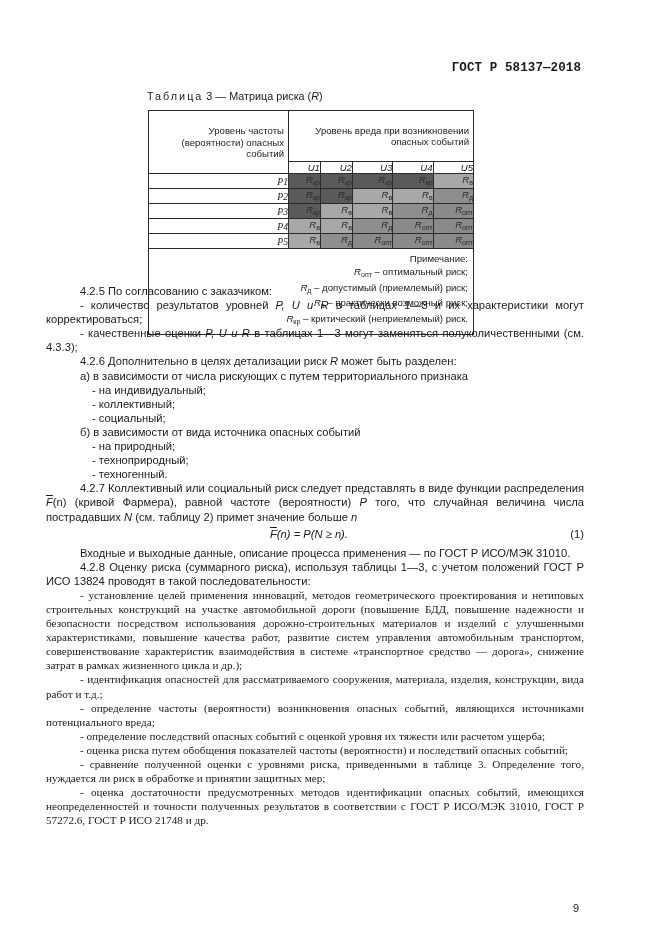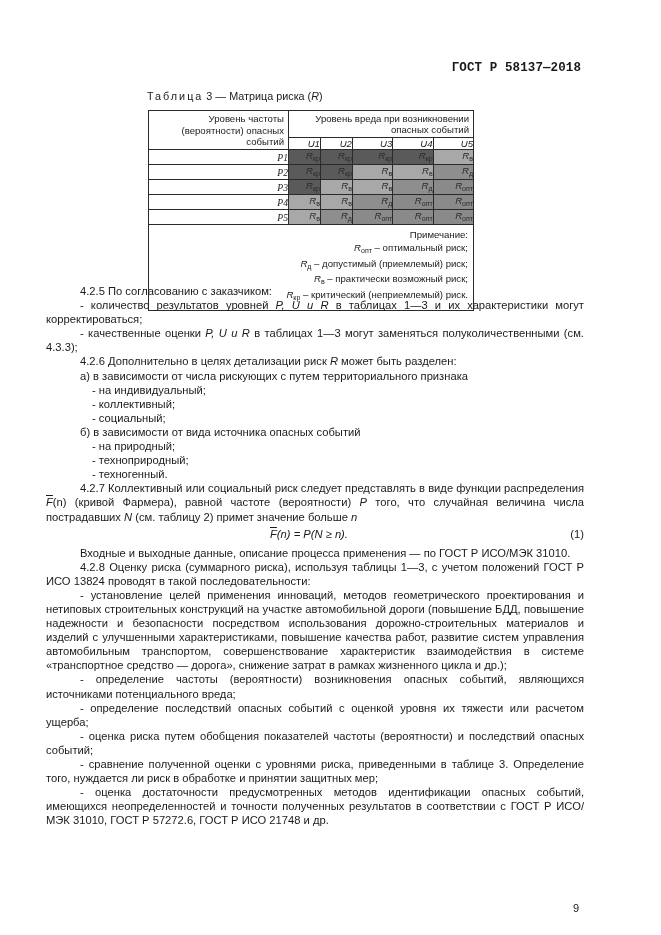--- a/index.html
+++ b/index.html
@@ -36,21 +36,21 @@
       font-size: 9.6px;
       line-height: 11px;
     }
     .risk-table td, .risk-table th {
       border: 1px solid #2a2a2a;
       text-align: right;
       font-weight: normal;
       padding: 0;
     }
     .risk-table .hdr-left { width: 140px; padding: 2px 4px; line-height: 11.2px; }
-    .risk-table .hdr-right { padding: 2px 4px; line-height: 11.2px; }
+    .risk-table .hdr-right { padding: 14px 4px; line-height: 11.2px; }
     .risk-table .ucol { font-style: italic; height: 12px; }
     .risk-table .prow { font-style: italic; height: 12px; font-family: Liberation Serif, serif; }
     .risk-table .cell { height: 12px; font-style: italic; color: #2b2b2b; }
     .cell sub { font-style: normal; font-size: 7px; vertical-align: -2px; }
     .c-kr  { background: #5a5a5a; color: #4a4a4a; }
     .c-v   { background: #a8a8a8; }
     .c-d   { background: #8e8e8e; }
     .c-opt { background: #8a8a8a; }
     .risk-table .note {
       text-align: right;
@@ -62,21 +62,21 @@
     .note sub { font-size: 7px; vertical-align: -2px; }
 
     .body-text {
       position: absolute;
       left: 46px; top: 284px;
       width: 538px;
     }
     .p { text-align: justify; text-indent: 34px; }
     .p.lvl-a { text-indent: 0; padding-left: 34px; }
     .p.lvl-b { text-indent: 0; padding-left: 46px; }
-    .p.dash { text-indent: 34px; }
+    .p.dash { text-indent: 34px; font-family: Liberation Serif, serif; }
     .p i { font-style: italic; }
     .overline { text-decoration: overline; font-style: italic; }
     .formula {
       position: relative;
       height: 16px;
       margin: 2px 0 4px 0;
     }
     .formula .expr { position: absolute; left: 224px; top: 1px; }
     .formula .num { position: absolute; right: 0; top: 1px; }
     .page-number {
@@ -182,20 +182,21 @@
 
   <div class="formula">
     <span class="expr"><span class="overline">F</span><i>(n) = P(N ≥ n).</i></span>
     <span class="num">(1)</span>
   </div>
 
   <div class="p">Входные и выходные данные, описание процесса применения — по ГОСТ Р ИСО/МЭК 31010.</div>
   <div class="p">4.2.8 Оценку риска (суммарного риска), используя таблицы 1—3, с учетом положений ГОСТ Р ИСО 13824 проводят в такой последовательности:</div>
   <div id="s428-items">
       <div class="p dash">- установление целей применения инноваций, методов геометрического проектирования и нетиповых строительных конструкций на участке автомобильной дороги (повышение БДД, повышение надежности и безопасности посредством использования дорожно-строительных материалов и изделий с улучшенными характеристиками, повышение качества работ, развитие систем управления автомобильным транспортом, совершенствование характеристик взаимодействия в системе «транспортное средство — дорога», снижение затрат в рамках жизненного цикла и др.);</div>
+      <div class="p dash">- идентификация опасностей для рассматриваемого сооружения, материала, изделия, конструкции, вида работ и т.д.;</div>
       <div class="p dash">- определение частоты (вероятности) возникновения опасных событий, являющихся источниками потенциального вреда;</div>
       <div class="p dash">- определение последствий опасных событий с оценкой уровня их тяжести или расчетом ущерба;</div>
       <div class="p dash">- оценка риска путем обобщения показателей частоты (вероятности) и последствий опасных событий;</div>
       <div class="p dash">- сравнение полученной оценки с уровнями риска, приведенными в таблице 3. Определение того, нуждается ли риск в обработке и принятии защитных мер;</div>
       <div class="p dash">- оценка достаточности предусмотренных методов идентификации опасных событий, имеющихся неопределенностей и точности полученных результатов в соответствии с ГОСТ Р ИСО/МЭК 31010, ГОСТ Р 57272.6, ГОСТ Р ИСО 21748 и др.</div>
     </div>
 </div>
 
 <div class="page-number">9</div>
 

